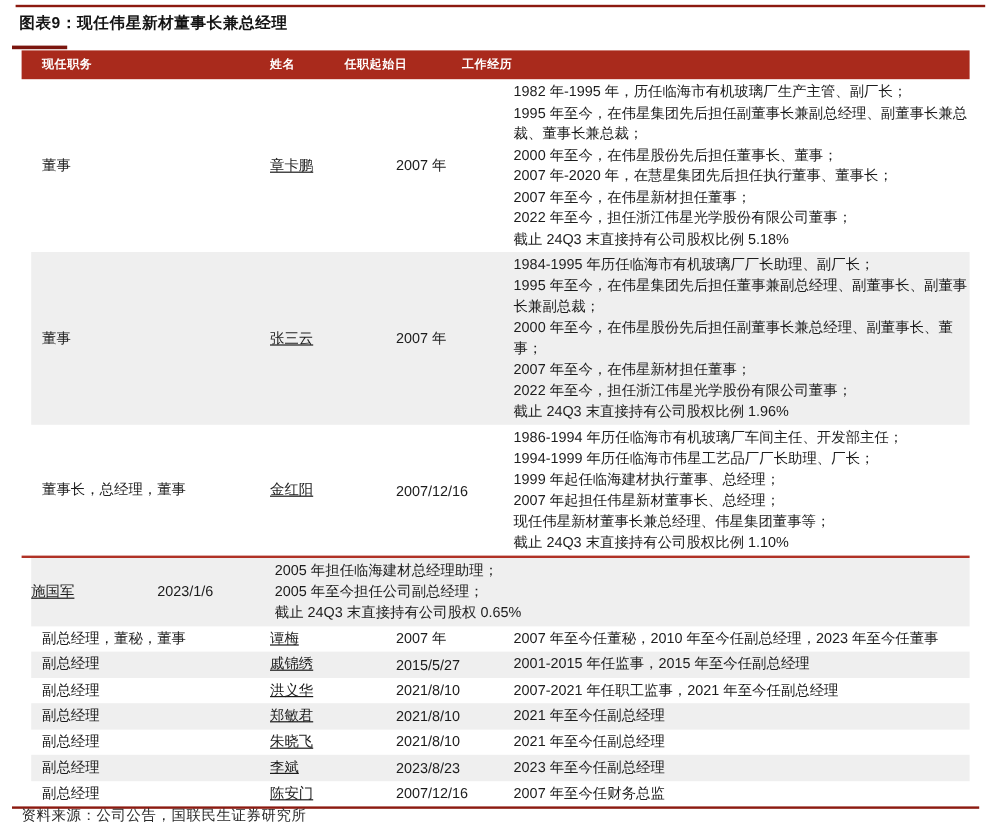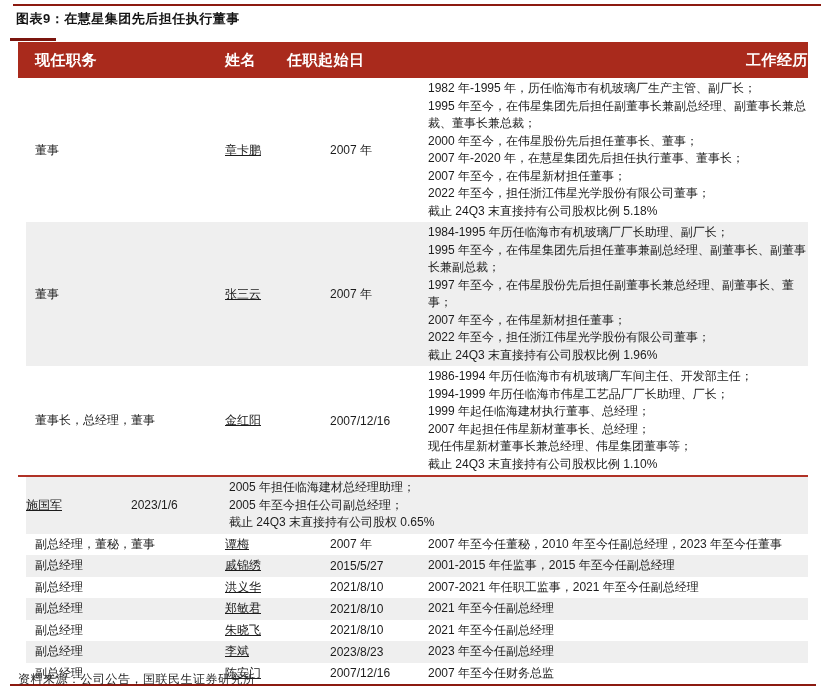--- a/index.html
+++ b/index.html
@@ -25,30 +25,30 @@
 
   .table-wrap { position: absolute; left: 18px; top: 38px; width: 790px; }
 
   .accent-notch {
     position: absolute; left: -8px; top: 0;
     width: 46px; height: 3px;
     background: var(--accent-dark, #7B150E);
   }
 
   .header-row {
-    margin-top: 4px; height: 36px;
+    margin-top: 4px; height: 24px;
     display: flex; align-items: center;
     background: var(--header-bg, #A92A1C);
-    color: #ffffff; font-weight: bold; font-size: 15px;
+    color: #ffffff; font-weight: bold; font-size: 10px;
     letter-spacing: 0.5px;
   }
   .header-row .h-pos  { width: 207px; padding-left: 17px; box-sizing: border-box; }
   .header-row .h-name { width: 62px; }
   .header-row .h-date { width: 98px; }
-  .header-row .h-exp  { flex: 1; text-align: right; }
+  .header-row .h-exp  { flex: 1; }
 
   .tbody { width: 790px; }
   .row {
     display: flex; align-items: center;
     margin-left: 8px; width: 782px;
     font-size: 12px; color: #1c1c1c;
     box-sizing: border-box;
     min-height: 21px;
   }
   .row.stripe { background: var(--row-stripe, #EFEFEF); }
@@ -74,21 +74,21 @@
     letter-spacing: 0.5px;
   }
 </style>
 </head>
 <body>
 
 <div class="page">
 
   <div class="top-rule"></div>
 
-  <div class="chart-title">图表9：在慧星集团先后担任执行董事</div>
+  <div class="chart-title">图表9：现任伟星新材董事长兼总经理</div>
 
   <div class="table-wrap">
 
     <div class="accent-notch"></div>
 
     <div class="header-row">
       <div class="h-pos">现任职务</div>
       <div class="h-name">姓名</div>
       <div class="h-date">任职起始日</div>
       <div class="h-exp">工作经历</div>
@@ -109,21 +109,21 @@
             <div class="exp-line">截止 24Q3 末直接持有公司股权比例 5.18%</div>
           </div>
   </div>
         <div class="row stripe">
     <div class="c-pos">董事</div>
     <div class="c-name">张三云</div>
     <div class="c-date">2007 年</div>
     <div class="c-exp">
             <div class="exp-line">1984-1995 年历任临海市有机玻璃厂厂长助理、副厂长；</div>
             <div class="exp-line">1995 年至今，在伟星集团先后担任董事兼副总经理、副董事长、副董事长兼副总裁；</div>
-            <div class="exp-line">1997 年至今，在伟星股份先后担任副董事长兼总经理、副董事长、董事；</div>
+            <div class="exp-line">2000 年至今，在伟星股份先后担任副董事长兼总经理、副董事长、董事；</div>
             <div class="exp-line">2007 年至今，在伟星新材担任董事；</div>
             <div class="exp-line">2022 年至今，担任浙江伟星光学股份有限公司董事；</div>
             <div class="exp-line">截止 24Q3 末直接持有公司股权比例 1.96%</div>
           </div>
   </div>
         <div class="row">
     <div class="c-pos">董事长，总经理，董事</div>
     <div class="c-name">金红阳</div>
     <div class="c-date">2007/12/16</div>
     <div class="c-exp">

